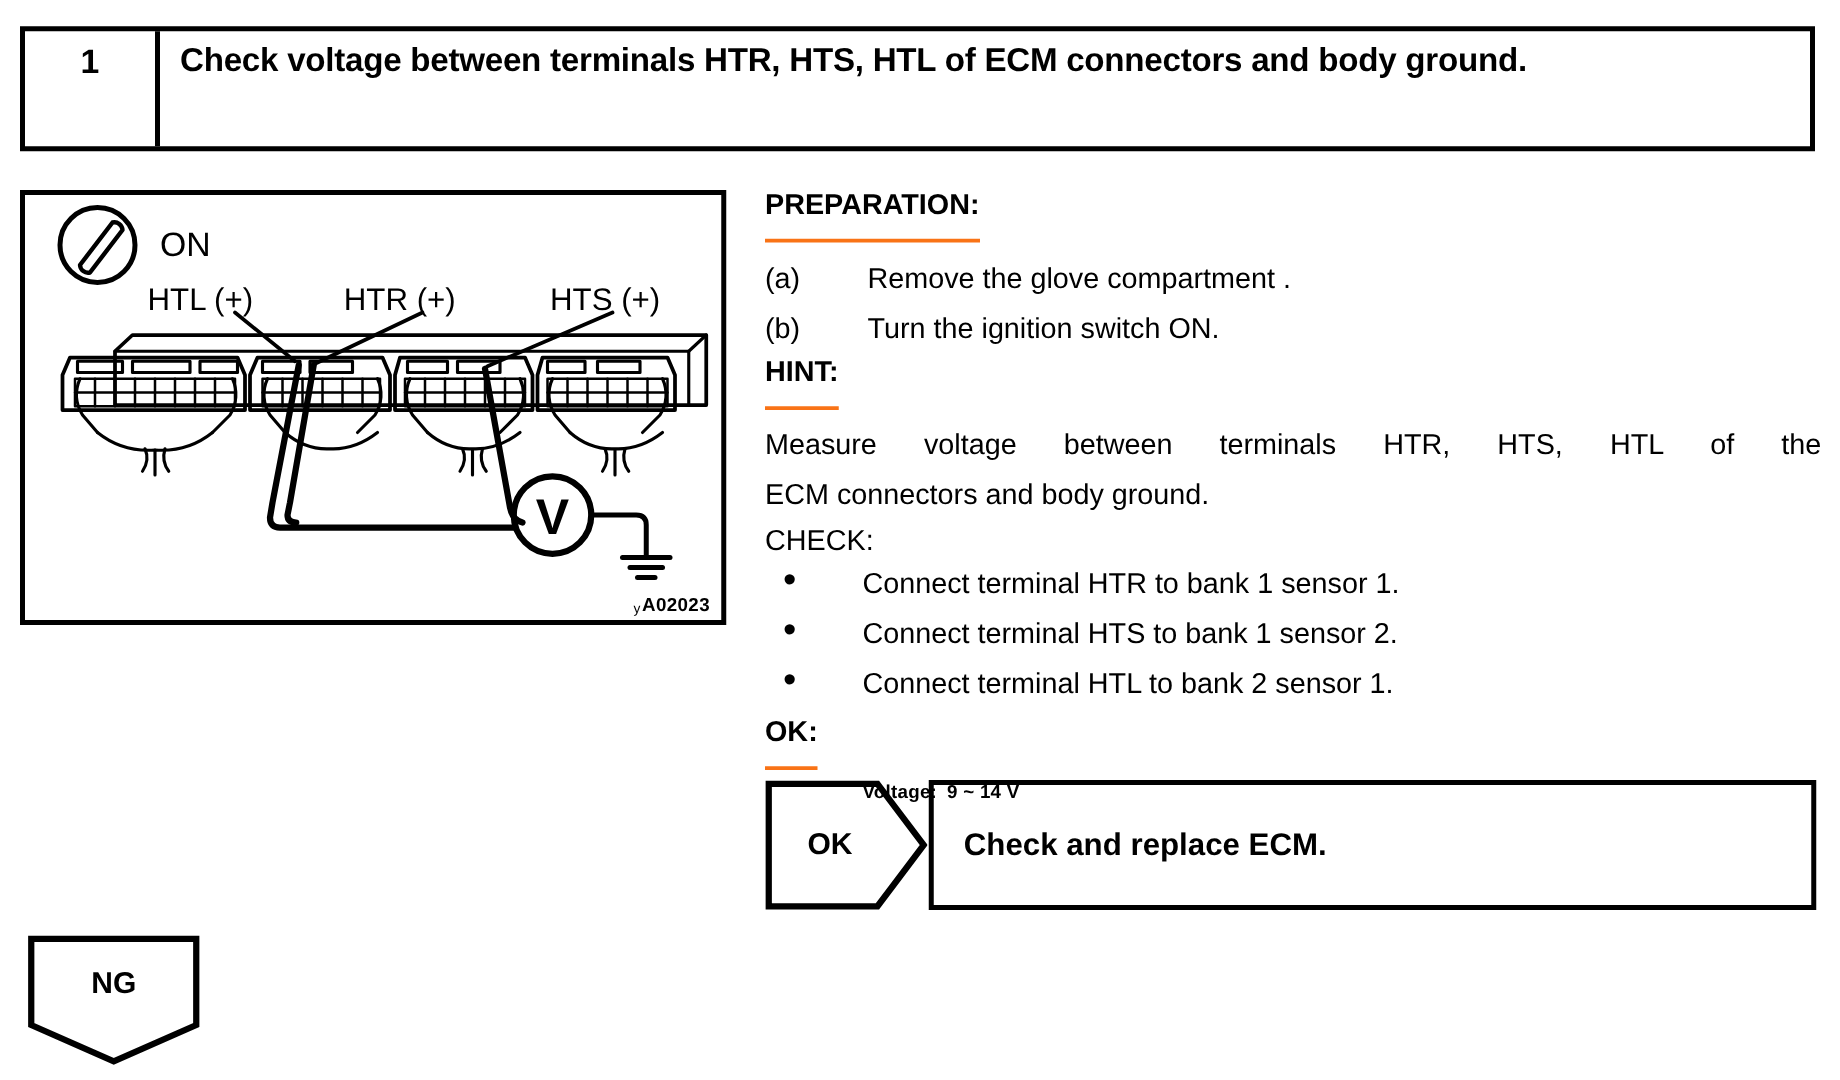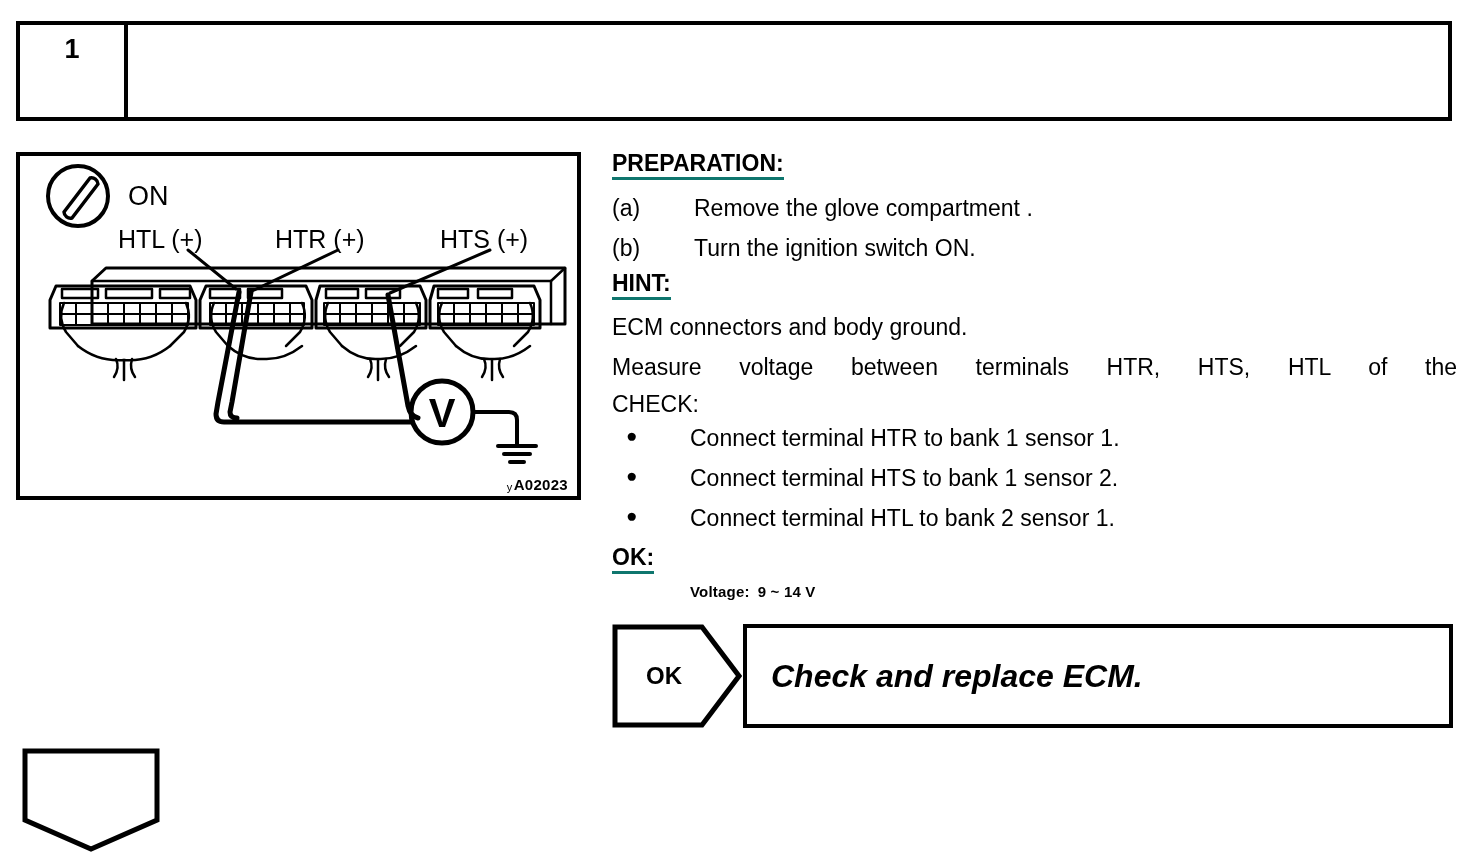--- a/index.html
+++ b/index.html
@@ -89,22 +89,22 @@
     position: absolute;
     left: 612px;
     top: 152px;
     width: 845px;
   }
   .sect-head {
     font-size: 23px;
     font-weight: bold;
     line-height: 1.0;
     display: inline-block;
-    border-bottom: 3px solid #0f766e;
-    padding-bottom: 2px;
+    border-bottom: 3px solid #f97316;
+    padding-bottom: 16px;
     margin: 0;
   }
   .plain-head {
     font-size: 23px;
     font-weight: normal;
     line-height: 1.0;
     margin: 0;
   }
   .prep-list {
     margin: 9px 0 0 0;
@@ -189,23 +189,22 @@
     top: 0;
     width: 710px;
     height: 104px;
     border: 4px solid #000;
     box-sizing: border-box;
     display: flex;
     align-items: center;
     padding-left: 24px;
   }
   #ok-result-box .label {
-    font-size: 32px;
-    font-weight: bold;
-    font-style: italic;
+    font-size: 25px;
+    font-weight: bold;
   }
 
   
   #ng-arrow {
     position: absolute;
     left: 22px;
     top: 748px;
     width: 138px;
     height: 104px;
   }
@@ -221,20 +220,23 @@
     font-size: 24px;
     font-weight: bold;
   }
 </style>
 </head>
 <body>
 
 <div id="step-header">
   <div id="step-number-cell">
     <span class="num">1</span>
+  </div>
+  <div id="step-title-cell">
+    <div class="title">Check voltage between terminals HTR, HTS, HTL of ECM connectors and body ground.</div>
   </div>
 </div>
 
 <div id="figure-panel">
   <svg id="figure-svg" width="557" height="340" viewBox="0 0 557 340">
     <g fill="none" stroke="#000" stroke-width="3" stroke-linecap="round" stroke-linejoin="round">
 
       <g>
         <circle cx="58" cy="40" r="30" stroke-width="4"></circle>
         <path d="M44,56 L70,22 A6.5,6.5 0 0 1 78,28 L52,62 A6.5,6.5 0 0 1 44,56 Z" stroke-width="3.5"></path>
@@ -351,22 +353,22 @@
     </li>
     <li>
       <span class="marker">(b)</span>
       <span>Turn the ignition switch ON.</span>
     </li>
   </ul>
 
   <div class="sect-head" style="margin-top:4px;">HINT:</div>
 
   <div class="check-body">
+    <span style="text-align:justify; text-align-last:justify;">Measure voltage between terminals HTR, HTS, HTL of the</span>
     <span>ECM connectors and body ground.</span>
-    <span style="text-align:justify; text-align-last:justify;">Measure voltage between terminals HTR, HTS, HTL of the</span>
   </div>
 
   <div class="hint-block">
     <div class="plain-head">CHECK:</div>
     <ul class="hint-list">
       <li>
         <span class="bullet">●</span>
         <span>Connect terminal HTR to bank 1 sensor 1.</span>
       </li>
       <li>
@@ -396,13 +398,14 @@
   </div>
   <div id="ok-result-box">
     <span class="label">Check and replace ECM.</span>
   </div>
 </div>
 
 <div id="ng-arrow">
   <svg width="138" height="104" viewBox="0 0 138 104">
     <path d="M3,3 L135,3 L135,72 L69,101 L3,72 Z" fill="none" stroke="#000" stroke-width="5" stroke-linejoin="miter"></path>
   </svg>
+  <div class="label">NG</div>
 </div>
 
 </body></html>

